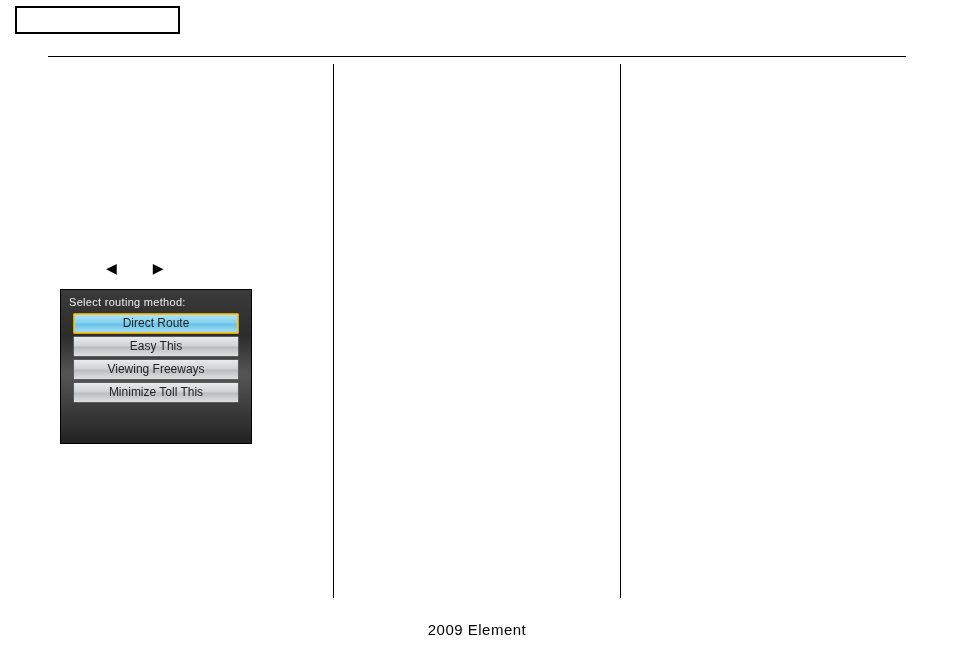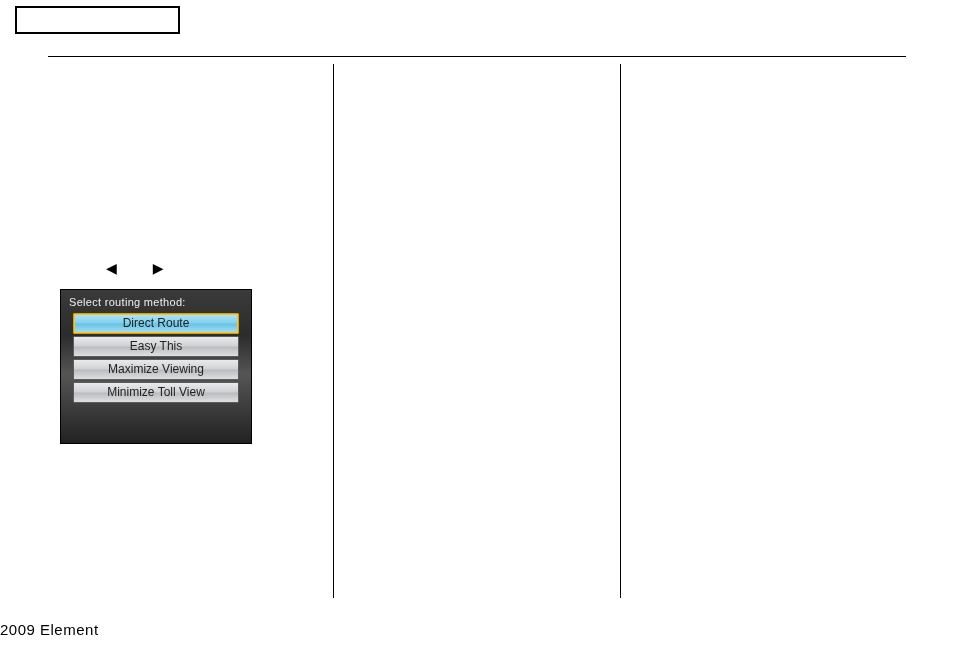--- a/index.html
+++ b/index.html
@@ -89,21 +89,21 @@
   }
   .nav-btn.selected {
     background: linear-gradient(180deg,#b4e5f7 0%,#7fd0ef 48%,#66c2e6 52%,#a8e0f5 100%);
     border-color: #d6a300;
     box-shadow: inset 0 0 0 1px #f2c23b;
   }
   .page-footer {
     position: absolute;
     bottom: 14px;
     width: 100%;
-    text-align: left;
+    text-align: center;
     font-size: 15px;
     color: #000;
     letter-spacing: 0.5px;
   }
   .note-block { margin-top: 10px; }
   .tip-block { margin-top: 8px; }
   .bold { font-weight: bold; }
   .ital { font-style: italic; }
 </style>
 </head>
@@ -122,22 +122,22 @@
     <div class="arrows">
       <span class="arrow-left">◀</span>
       <span class="arrow-right">▶</span>
     </div>
 
     <div class="screenshot">
       <div class="screenshot-title">Select routing method:</div>
       <div class="btn-stack">
         <div class="nav-btn selected">Direct Route</div>
         <div class="nav-btn">Easy This</div>
-        <div class="nav-btn">Maximize Viewing</div>
-        <div class="nav-btn">Minimize Toll View</div>
+        <div class="nav-btn">Viewing Freeways</div>
+        <div class="nav-btn">Minimize Toll This</div>
       </div>
     </div>
   </div>
 
   <div class="col">
     <ul>
       <li>"Direct Route" (the factory default) calculates a route that is the most direct and will take the least time.</li>
       <li>"Easy Route" produces a route with the fewest turns.</li>
       <li>"Maximize Freeways," "Minimize Freeways," and "Minimize Toll Roads" are also available.</li>
     </ul>

